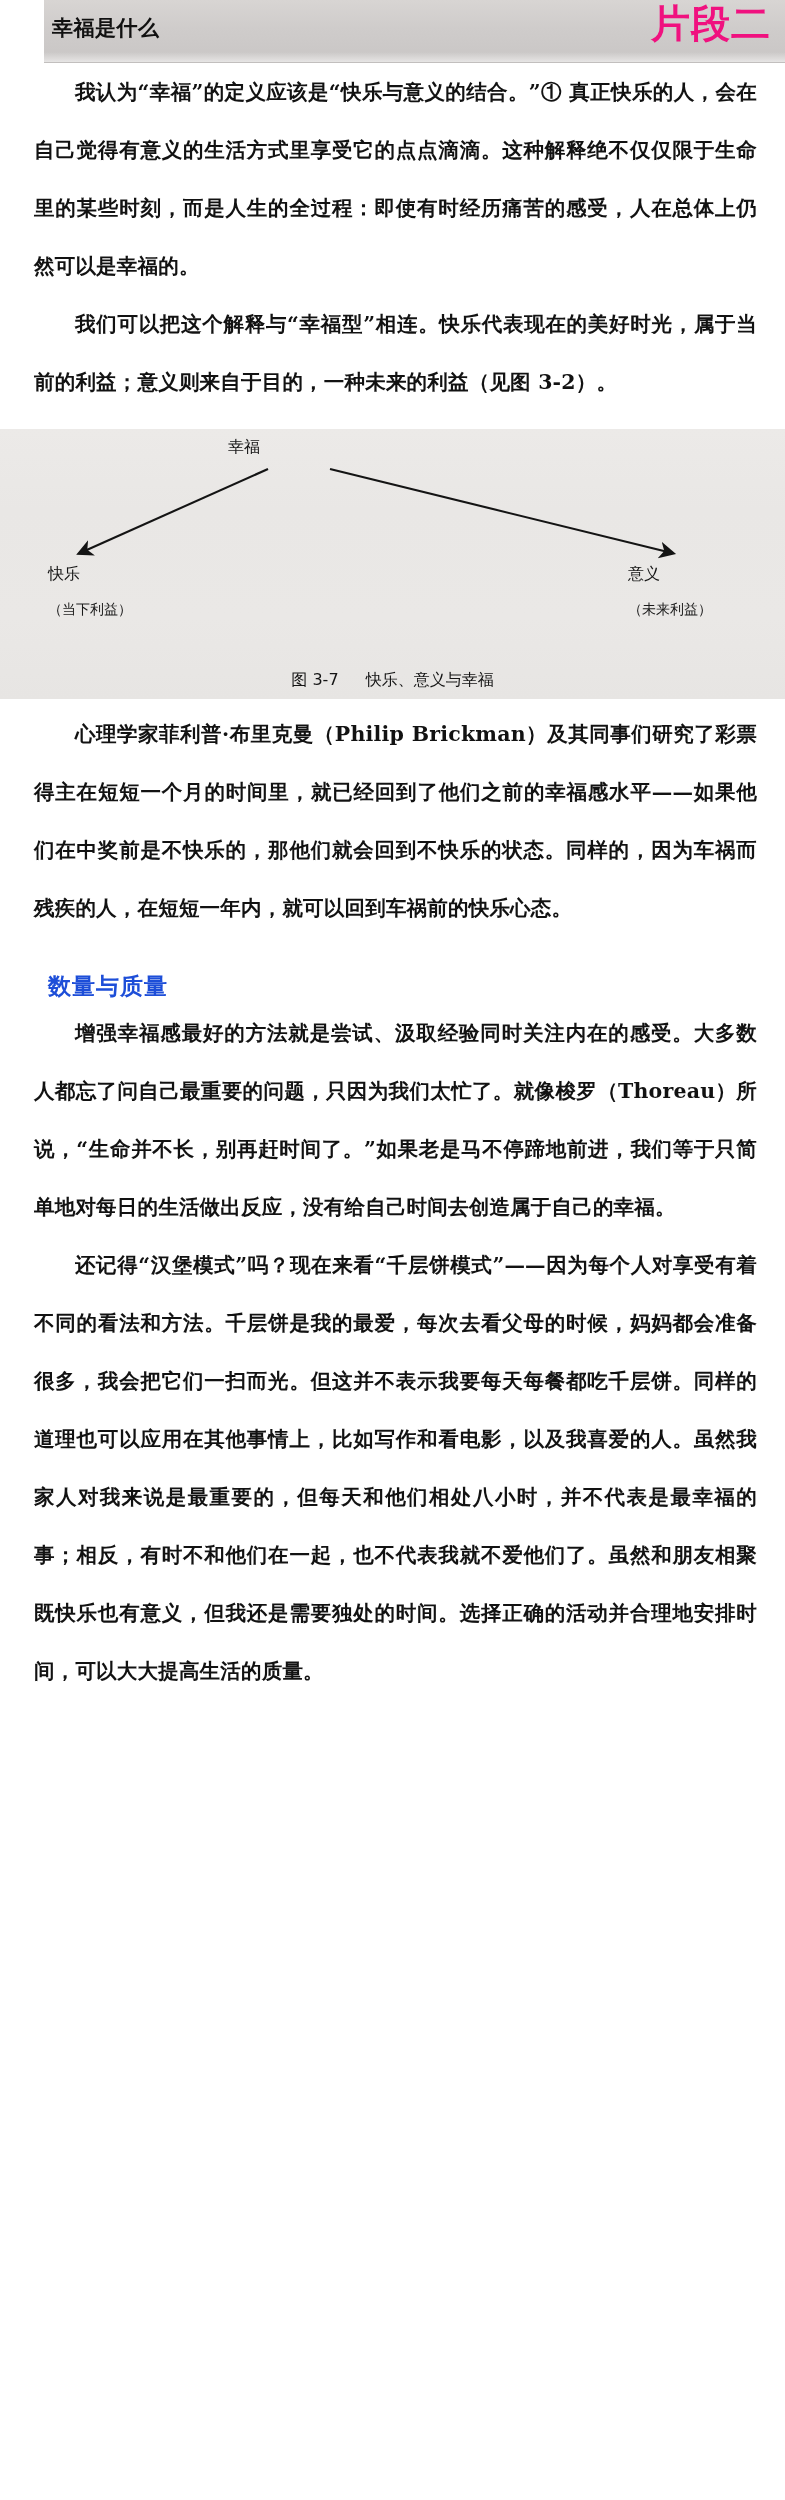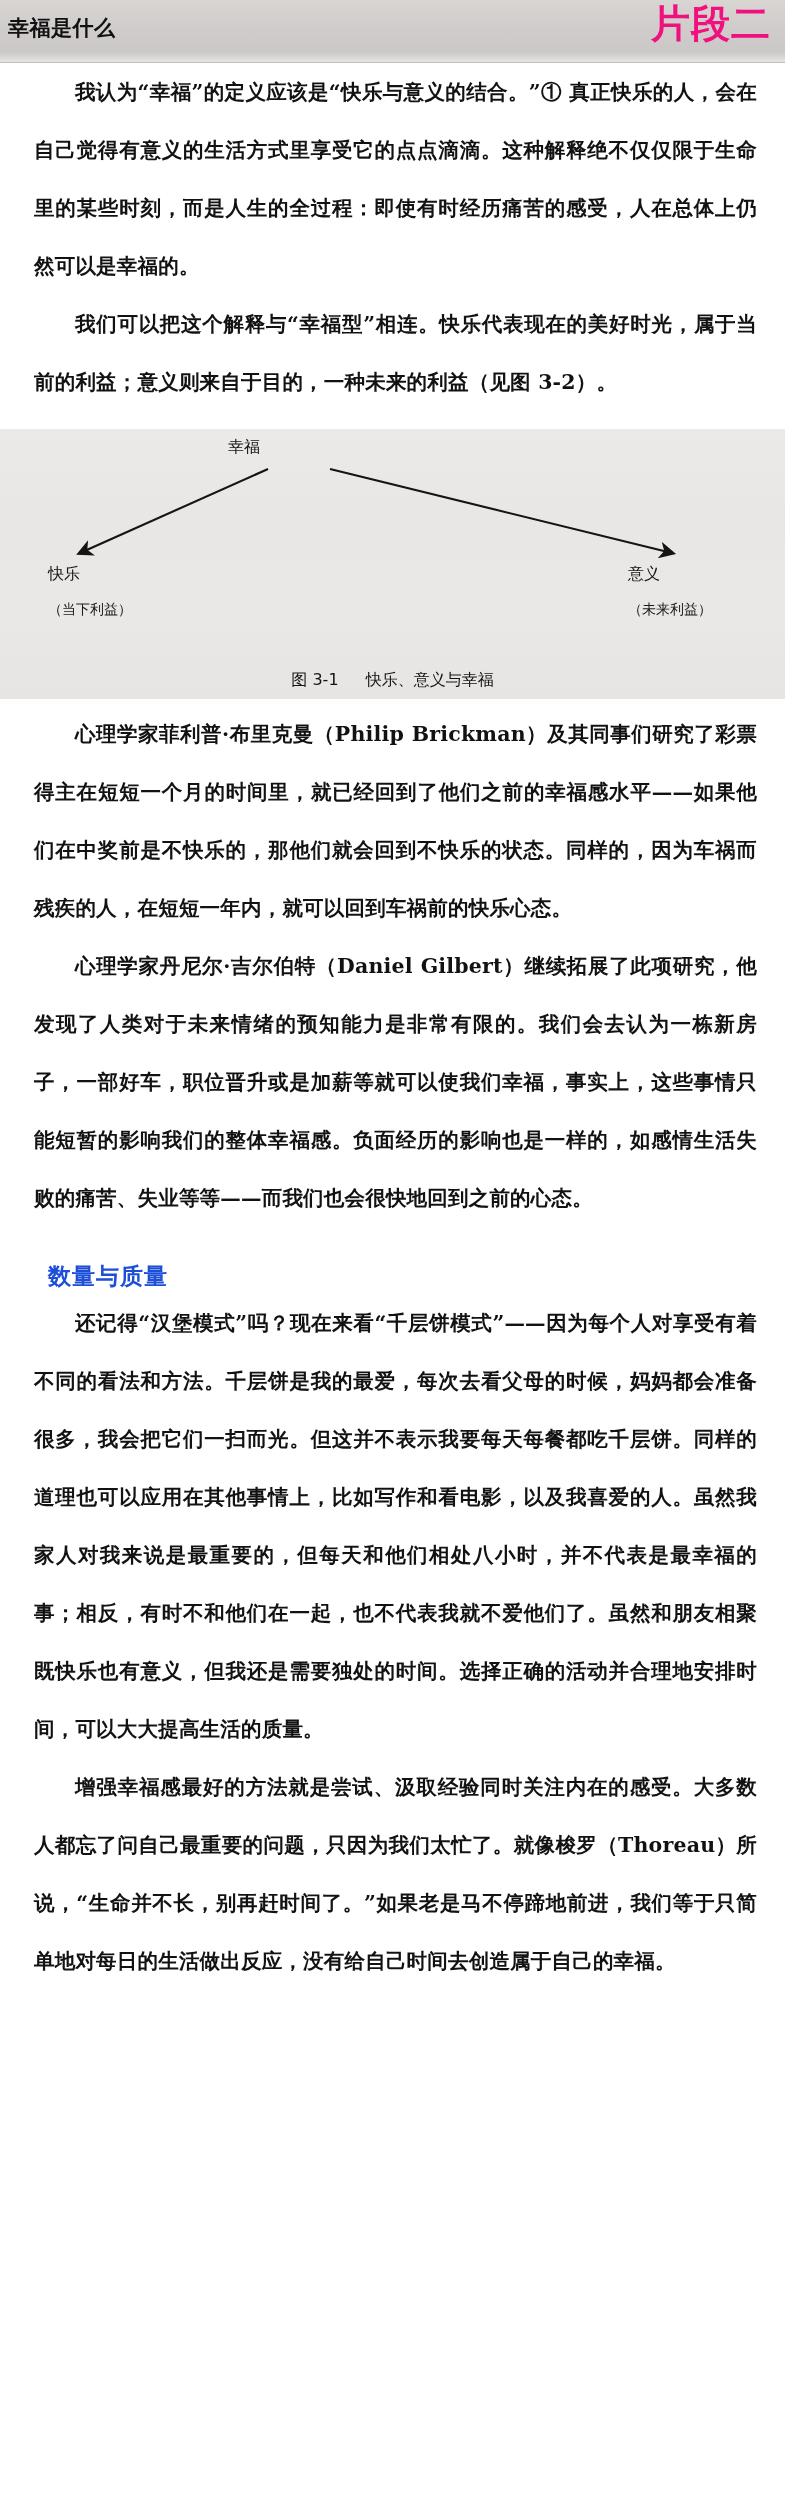--- a/index.html
+++ b/index.html
@@ -20,20 +20,21 @@
     background: #ffffff;
     overflow: hidden;
   }
 
   
   .header-band {
     position: relative;
     height: 62px;
     background: linear-gradient(180deg, #d8d5d3 0%, #cfcccb 45%, #c9c6c5 100%);
     border-bottom: 1px solid #c2bfbe;
+    margin-left: 44px;
   }
   .header-band::after {
     content: "";
     position: absolute;
     left: 0; right: 0; bottom: 0;
     height: 10px;
     background: linear-gradient(180deg, rgba(255,255,255,0) 0%, rgba(255,255,255,0.55) 100%);
     pointer-events: none;
   }
   .running-head {
@@ -180,33 +181,32 @@
         <span>快乐</span>
         <span class="sub">（当下利益）</span>
       </div>
 
       <div class="fig-node fig-right">
         <span>意义</span>
         <span class="sub">（未来利益）</span>
       </div>
 
       <div class="fig-caption">
-        <span class="cap-num">图 3-1</span>
+        <span class="cap-num">图 3-7</span>
         <span>快乐、意义与幸福</span>
       </div>
     </div>
 
     <p class="para indent">心理学家菲利普·布里克曼（Philip Brickman）及其同事们研究了彩票得主在短短一个月的时间里，就已经回到了他们之前的幸福感水平——如果他们在中奖前是不快乐的，那他们就会回到不快乐的状态。同样的，因为车祸而残疾的人，在短短一年内，就可以回到车祸前的快乐心态。</p>
 
-    <p class="para indent">心理学家丹尼尔·吉尔伯特（Daniel Gilbert）继续拓展了此项研究，他发现了人类对于未来情绪的预知能力是非常有限的。我们会去认为一栋新房子，一部好车，职位晋升或是加薪等就可以使我们幸福，事实上，这些事情只能短暂的影响我们的整体幸福感。负面经历的影响也是一样的，如感情生活失败的痛苦、失业等等——而我们也会很快地回到之前的心态。</p>
 
     <h2 class="section-head">数量与质量</h2>
 
 
+    <p class="para indent">增强幸福感最好的方法就是尝试、汲取经验同时关注内在的感受。大多数人都忘了问自己最重要的问题，只因为我们太忙了。就像梭罗（Thoreau）所说，“生命并不长，别再赶时间了。”如果老是马不停蹄地前进，我们等于只简单地对每日的生活做出反应，没有给自己时间去创造属于自己的幸福。</p>
+
     <p class="para indent">还记得“汉堡模式”吗？现在来看“千层饼模式”——因为每个人对享受有着不同的看法和方法。千层饼是我的最爱，每次去看父母的时候，妈妈都会准备很多，我会把它们一扫而光。但这并不表示我要每天每餐都吃千层饼。同样的道理也可以应用在其他事情上，比如写作和看电影，以及我喜爱的人。虽然我家人对我来说是最重要的，但每天和他们相处八小时，并不代表是最幸福的事；相反，有时不和他们在一起，也不代表我就不爱他们了。虽然和朋友相聚既快乐也有意义，但我还是需要独处的时间。选择正确的活动并合理地安排时间，可以大大提高生活的质量。</p>
 
-    <p class="para indent">增强幸福感最好的方法就是尝试、汲取经验同时关注内在的感受。大多数人都忘了问自己最重要的问题，只因为我们太忙了。就像梭罗（Thoreau）所说，“生命并不长，别再赶时间了。”如果老是马不停蹄地前进，我们等于只简单地对每日的生活做出反应，没有给自己时间去创造属于自己的幸福。</p>
-
   </div>
 
   <div class="footer-sliver"></div>
 
 </div>
 
 </body></html>

